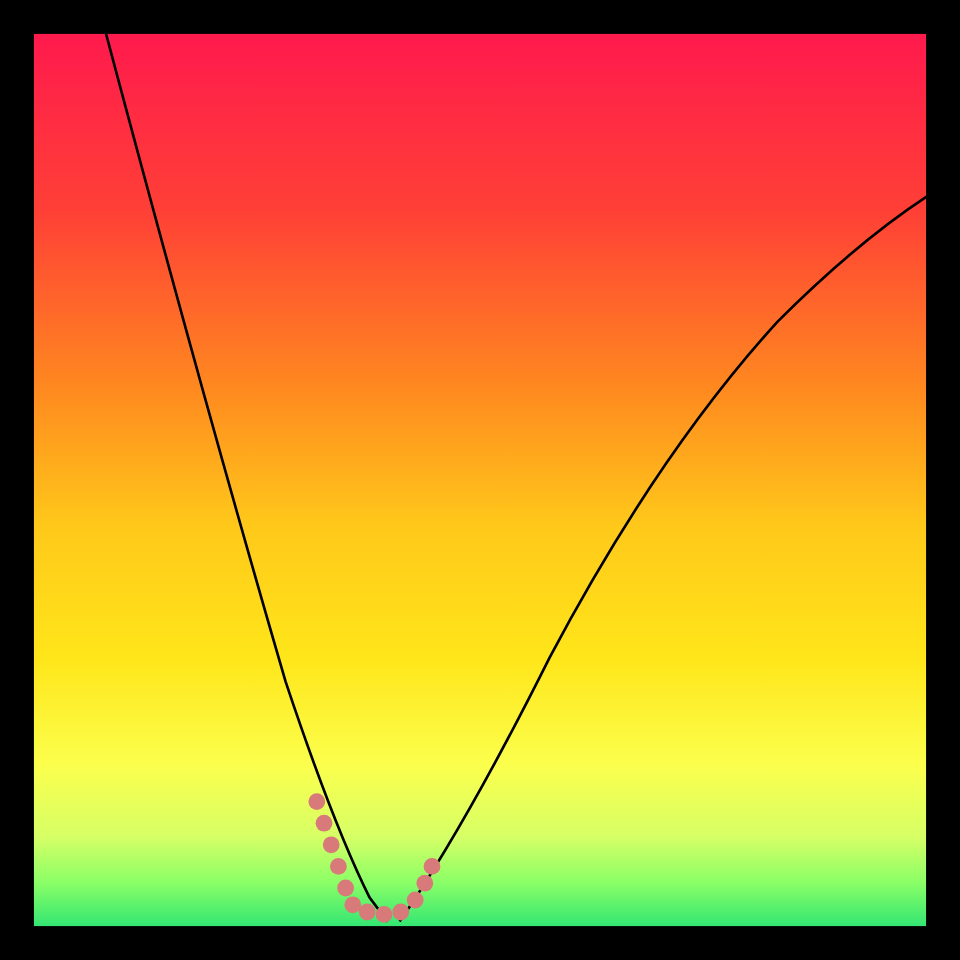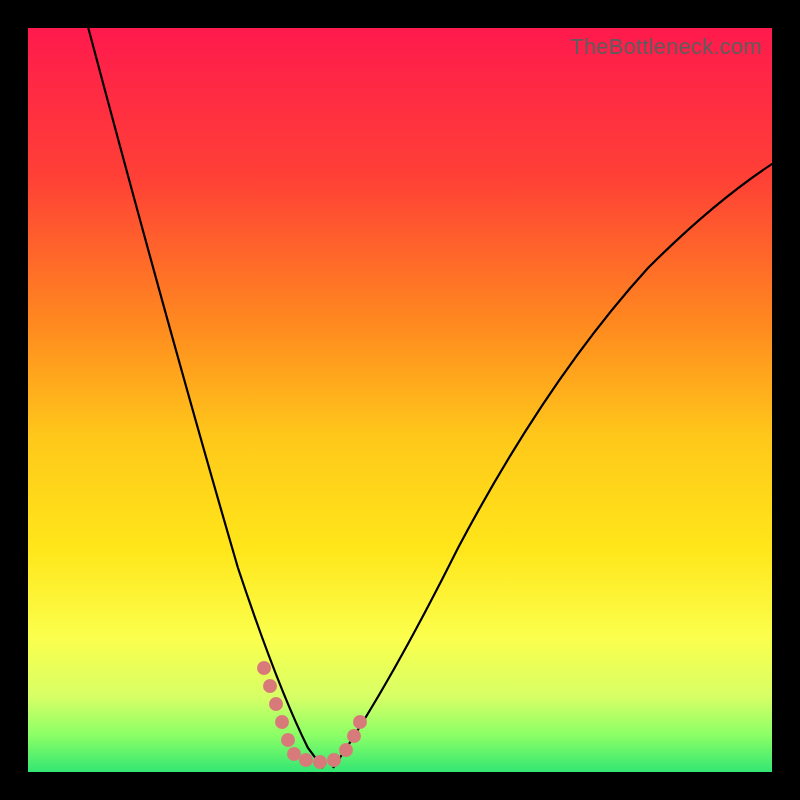--- a/index.html
+++ b/index.html
@@ -92,15 +92,14 @@
         <circle cx="278" cy="732" r="7"></circle>
         <circle cx="292" cy="734" r="7"></circle>
         <circle cx="306" cy="732" r="7"></circle>
 
         <circle cx="318" cy="722" r="7"></circle>
         <circle cx="326" cy="708" r="7"></circle>
         <circle cx="332" cy="694" r="7"></circle>
       </g>
     </svg>
 
-    <div class="watermark">TheBottleneck.com</div>
   </div>
 </div>
 
 </body></html>

